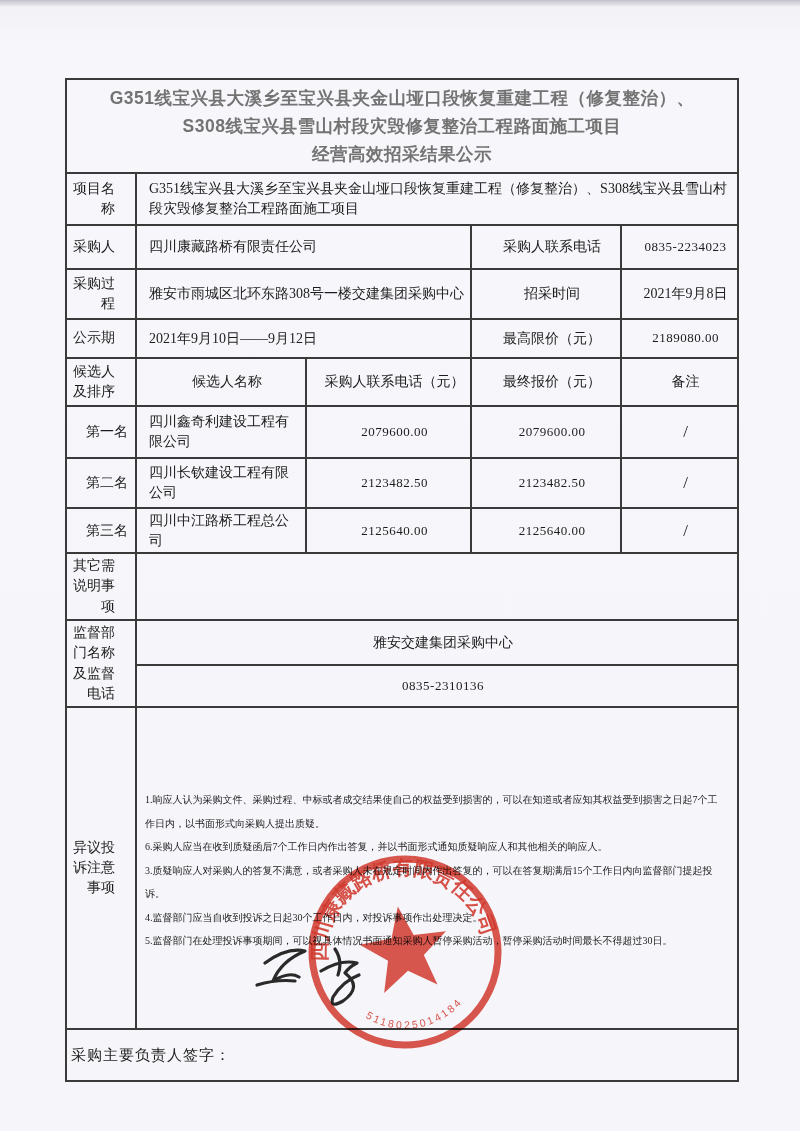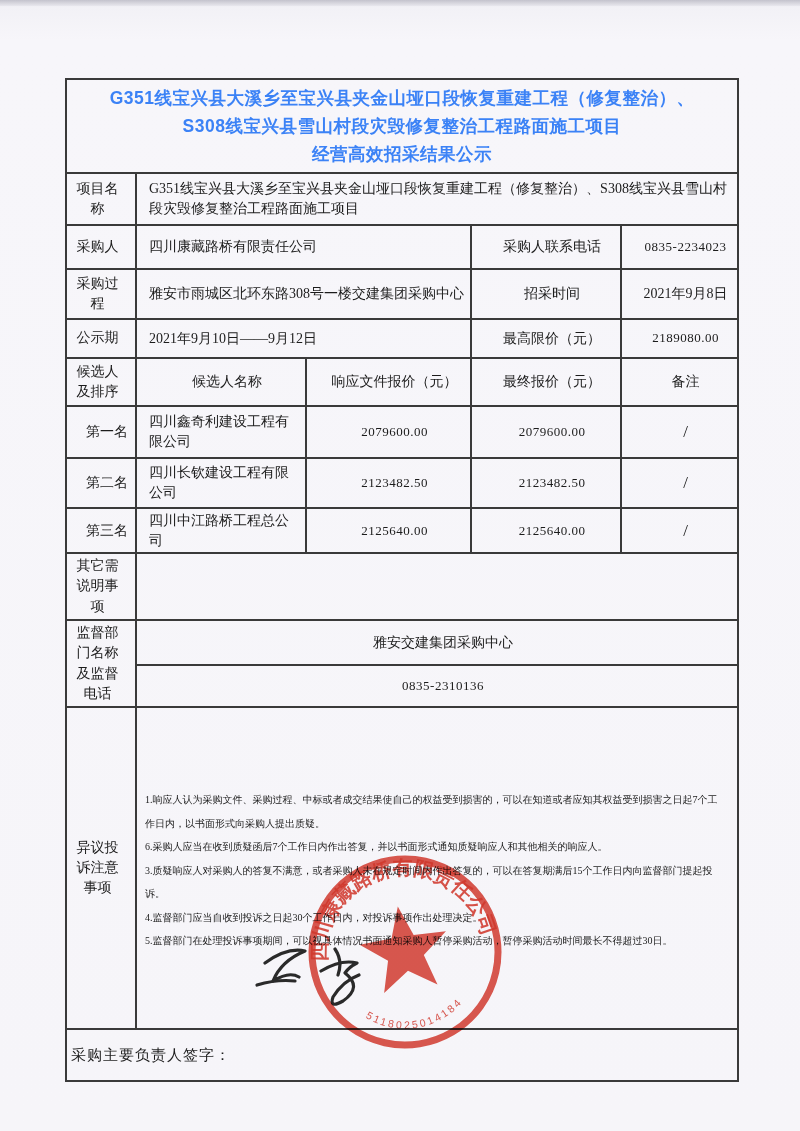--- a/index.html
+++ b/index.html
@@ -26,24 +26,24 @@
   .r-c2 td{height:44px;}
   .r-c3 td{height:36px;}
   .r-other td{height:42px;font-family:Liberation Serif, serif;}
   .r-sup1 td{height:38px;}
   .r-sup2 td{height:36px;}
   .r-objection td{height:296px;}
   .r-sig td{height:46px;}
   
   .cen{text-align:center;padding-left:16px;}
   .left{text-align:left;padding-left:12px;}
-  .lab{text-align:center;padding-left:3px;padding-right:10px;line-height:1.45;}
+  .lab{text-align:right;padding-left:3px;padding-right:20px;line-height:1.45;}
   .title-cell{text-align:center;padding:4px 6px;}
   .title-line{font-family:"Liberation Sans","DejaVu Sans",sans-serif;
-     font-weight:700;font-size:17.5px;line-height:28px;letter-spacing:.5px;color:#3b82f6;}
+     font-weight:700;font-size:17.5px;line-height:28px;letter-spacing:.5px;color:#737373;}
   .num{font-size:13px;letter-spacing:.5px;text-align:center;}
   .slash{font-size:17px;}
   .objection-cell{vertical-align:middle;padding:14px 12px 10px 8px;}
   .objection-cell .item{font-size:10px;line-height:23.5px;text-align:left;}
   .sig-cell{position:relative;text-align:left;font-size:15px;}
   .sig-label{letter-spacing:1px;}
   
   .stamp{position:absolute;left:238px;top:772px;width:204px;height:204px;
      transform:rotate(-9deg);mix-blend-mode:multiply;opacity:.93;pointer-events:none;}
   
@@ -96,21 +96,21 @@
     <tr class="r-publicity">
       <td class="lab">公示期</td>
       <td colspan="2" class="left">2021年9月10日——9月12日</td>
       <td class="cen">最高限价（元）</td>
       <td class="cen num">2189080.00</td>
     </tr>
 
     <tr class="r-chead">
       <td class="lab">候选人及排序</td>
       <td class="cen">候选人名称</td>
-      <td class="cen">响应文件报价（元）</td>
+      <td class="cen">采购人联系电话（元）</td>
       <td class="cen">最终报价（元）</td>
       <td class="cen">备注</td>
     </tr>
 
     <tr class="r-c1">
       <td class="cen">第一名</td>
       <td class="left">四川鑫奇利建设工程有限公司</td>
       <td class="cen num">2079600.00</td>
       <td class="cen num">2079600.00</td>
       <td class="cen slash">/</td>

